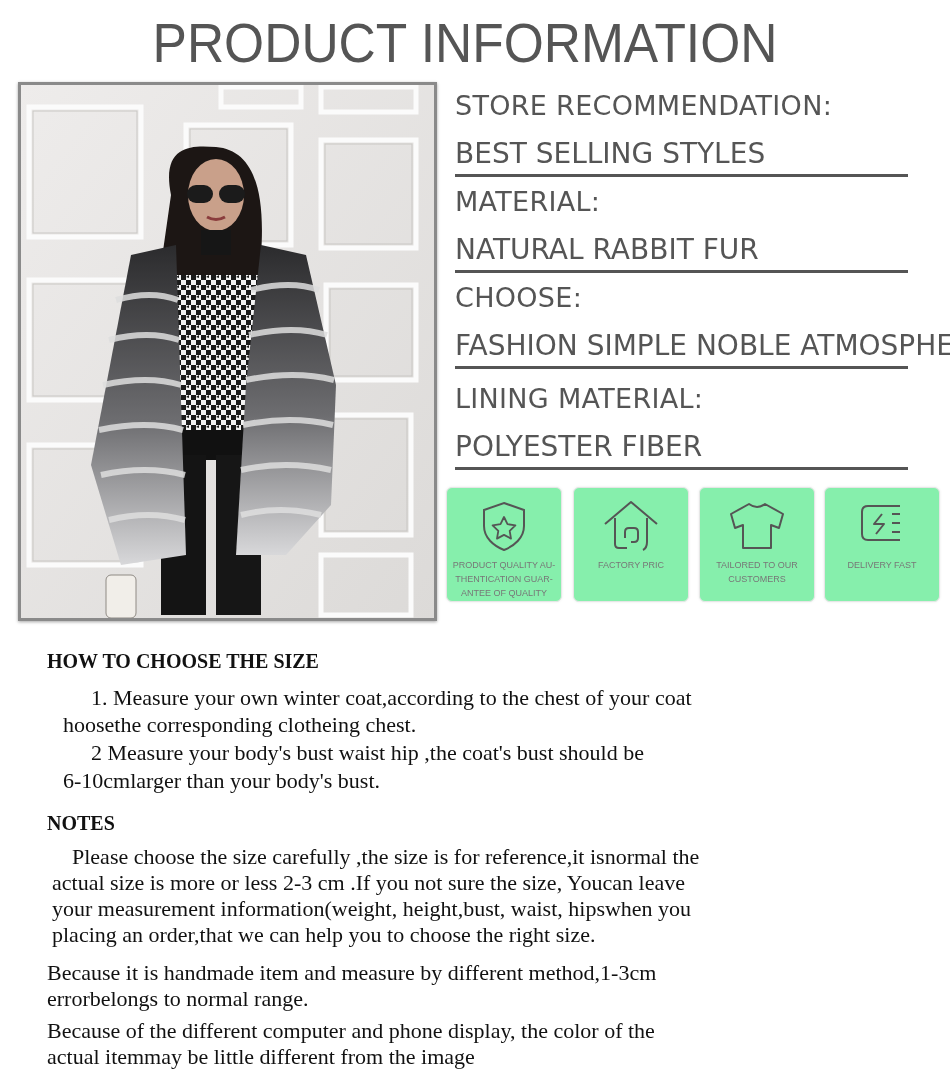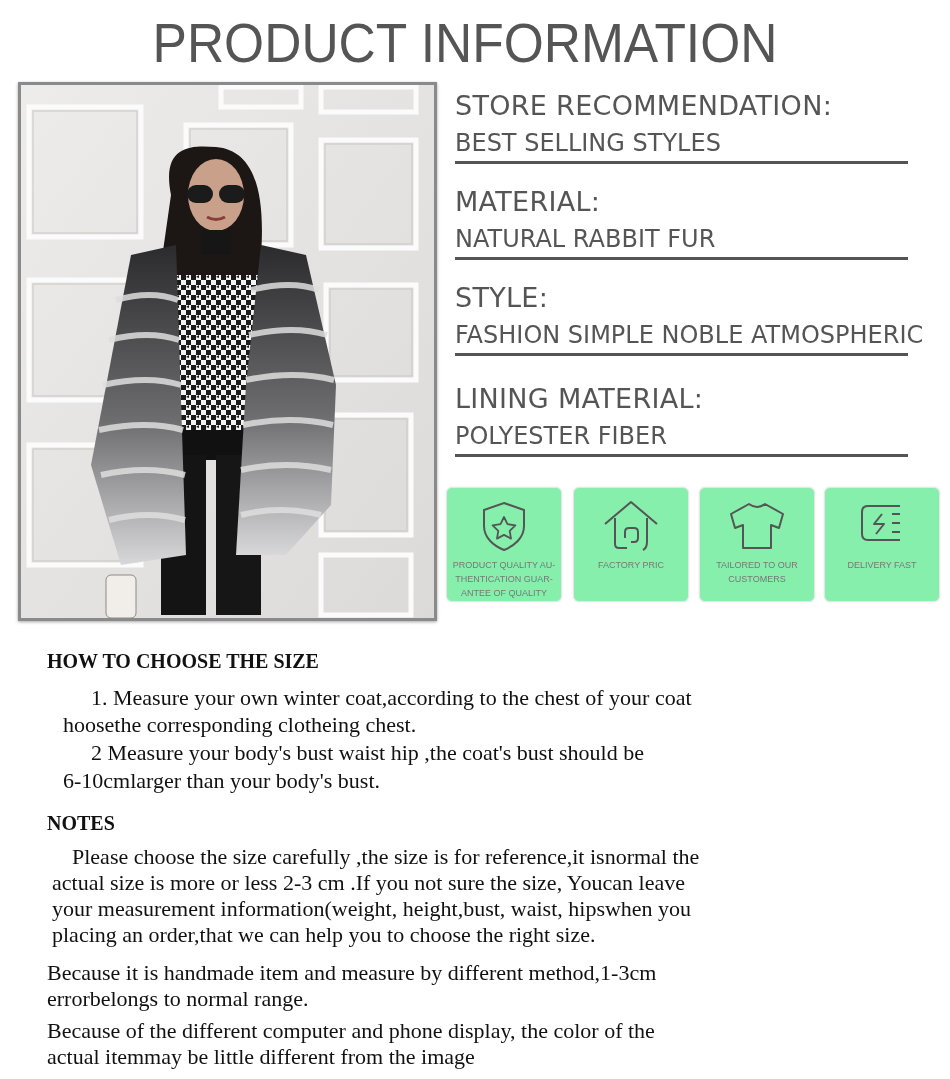--- a/index.html
+++ b/index.html
@@ -14,21 +14,21 @@
 
   .photo {
     position: absolute; left: 18px; top: 82px; width: 419px; height: 539px;
     border: 3px solid #8a8a8a; box-shadow: 0 1px 3px rgba(0,0,0,0.35);
     background: #e9e7e4; overflow: hidden;
   }
   .photo svg { display:block; }
 
   .spec { position: absolute; left: 455px; width: 480px; }
   .spec .label { font-size: 27px; color: #555; letter-spacing: 0.3px; white-space: nowrap; }
-  .spec .value { font-size: 24px; color: #555; margin-top: 8px; white-space: nowrap; }
+  .spec .value { font-size: 28px; color: #555; margin-top: 16px; white-space: nowrap; }
   .spec .rule { width: 453px; height: 3px; background: #555; margin-top: 4px; }
 
   .badges { position: absolute; left: 446px; top: 487px; width: 500px; height: 116px; }
   .badge {
     position: absolute; top: 0; width: 116px; height: 115px; background: #86efac;
     border: 1px solid #e6e6e6; border-radius: 6px; box-shadow: 0 0 3px rgba(0,0,0,0.08);
     text-align: center;
   }
   .badge .ico { position: absolute; left: 0; right: 0; top: 10px; height: 56px; }
   .badge .txt {
@@ -132,21 +132,21 @@
   <div class="label">STORE RECOMMENDATION:</div>
   <div class="value">BEST SELLING STYLES</div>
   <div class="rule"></div>
 </div>
 <div class="spec" style="top: 186px;">
   <div class="label">MATERIAL:</div>
   <div class="value">NATURAL RABBIT FUR</div>
   <div class="rule"></div>
 </div>
 <div class="spec" style="top: 282px;">
-  <div class="label">STYLE:</div>
+  <div class="label">CHOOSE:</div>
   <div class="value">FASHION SIMPLE NOBLE ATMOSPHERIC</div>
   <div class="rule"></div>
 </div>
 <div class="spec" style="top: 383px;">
   <div class="label">LINING MATERIAL:</div>
   <div class="value">POLYESTER FIBER</div>
   <div class="rule"></div>
 </div>
 
 <div class="badges">

